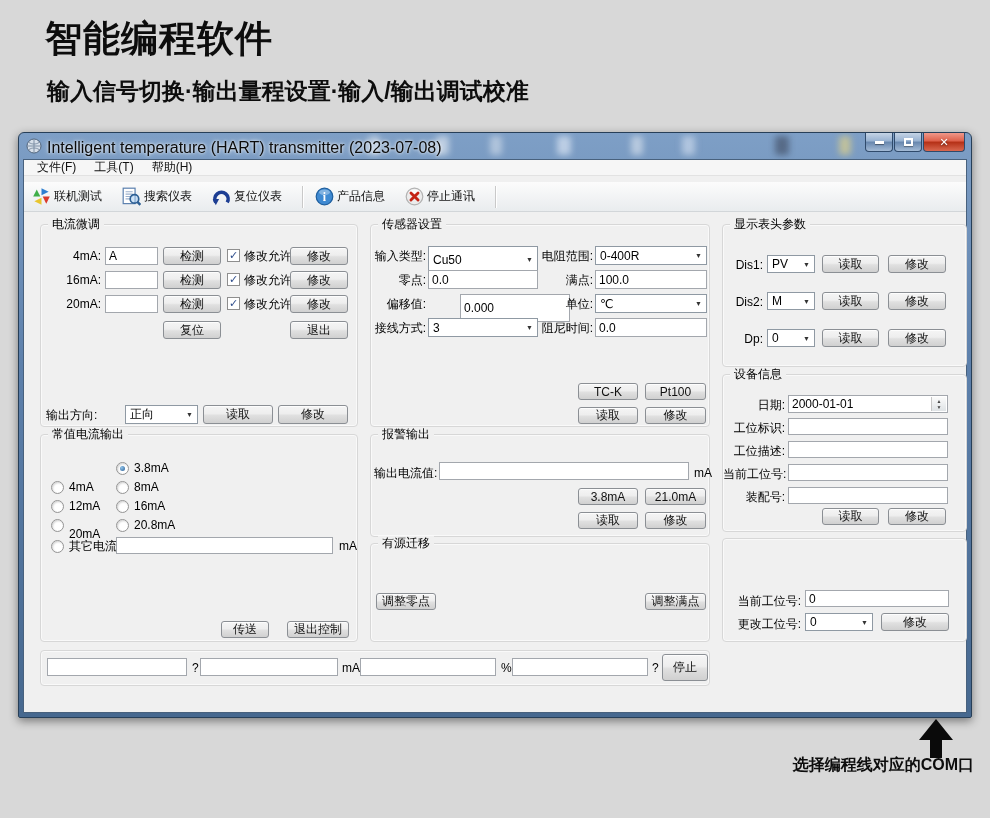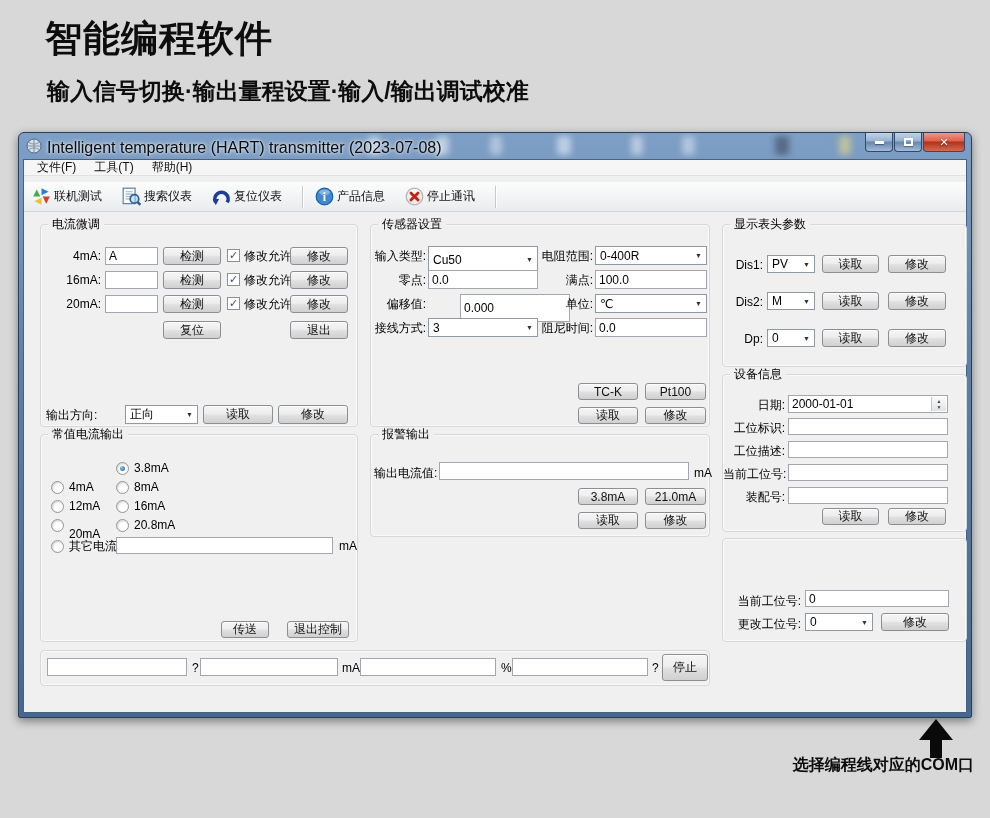--- a/index.html
+++ b/index.html
@@ -269,20 +269,25 @@
         <span class="legend">报警输出</span>
         <span class="lbl" style="left:3px;top:29px">输出电流值:</span>
         <input class="tb" style="left: 68px; top: 27px; width: 250px; height: 18px;" value="">
         <span class="unit" style="left:323px;top:31px">mA</span>
         <div class="btn" style="left:207px;top:53px;width:60px;height:17px">3.8mA</div>
         <div class="btn" style="left:274px;top:53px;width:61px;height:17px">21.0mA</div>
         <div class="btn" style="left:207px;top:77px;width:60px;height:17px">读取</div>
         <div class="btn" style="left:274px;top:77px;width:61px;height:17px">修改</div>
       </div>
 
+      <div class="gb" style="left:346px;top:331px;width:340px;height:99px">
+        <span class="legend">有源迁移</span>
+        <div class="btn" style="left:5px;top:49px;width:60px;height:17px">调整零点</div>
+        <div class="btn" style="left:274px;top:49px;width:61px;height:17px">调整满点</div>
+      </div>
 
       <div class="gb" style="left:698px;top:12px;width:245px;height:143px">
         <span class="legend">显示表头参数</span>
 
         <span class="lbl r" style="left:0;top:31px;width:40px">Dis1:</span>
         <div class="dd" style="left:44px;top:30px;width:48px;height:18px">
           <span>PV</span>
           <span class="arr">▼</span>
         </div>
         <div class="btn" style="left:99px;top:30px;width:57px;height:18px">读取</div>

